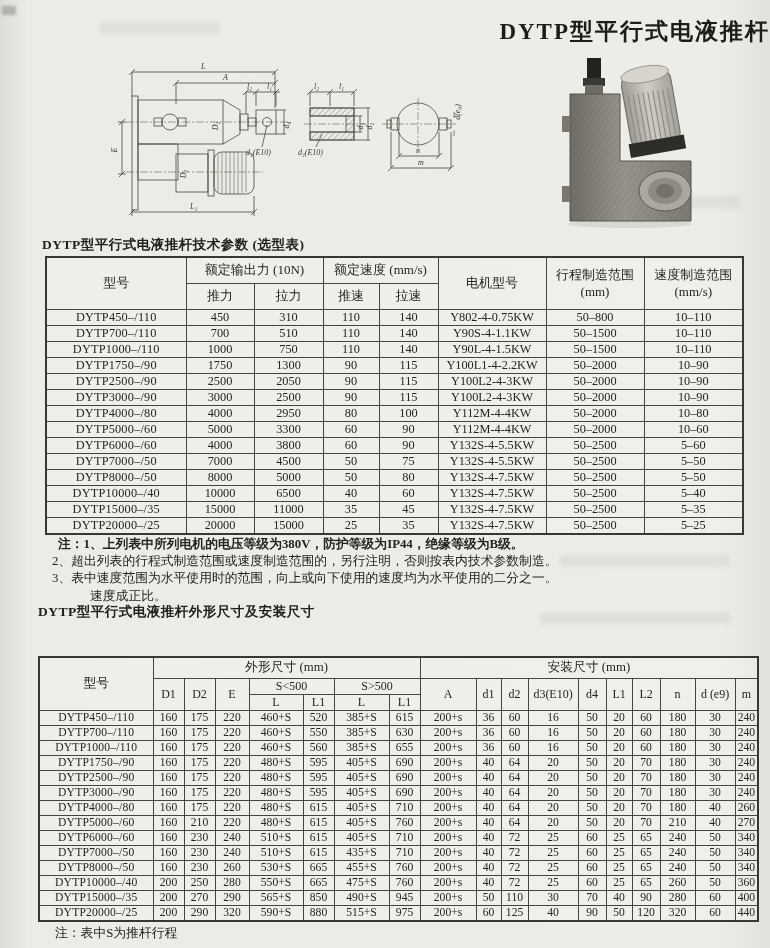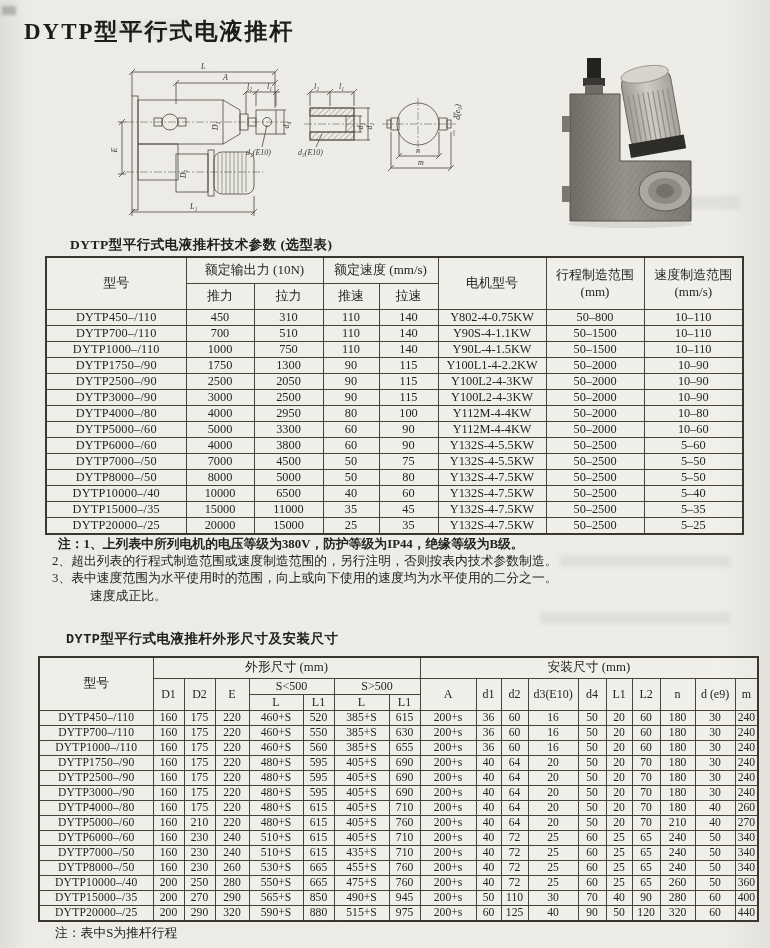--- a/index.html
+++ b/index.html
@@ -4,23 +4,23 @@
 <style>
   * { margin:0; padding:0; box-sizing:border-box; }
   body { background:#cfcdc8; }
   .page {
     position:relative; width:770px; height:948px; margin:0 auto;
     background:linear-gradient(90deg,#dedcd6 0,#ecebe6 28px,#edece7 720px,#e3e1dc 770px);
     font-family:"Liberation Serif","DejaVu Serif",serif; color:#26241e; overflow:hidden;
   }
   .smudge { position:absolute; background:rgba(90,88,82,.35); filter:blur(1.5px); }
   .bleed { position:absolute; background:rgba(120,118,110,.10); filter:blur(2px); border-radius:2px; }
-  .page-title { position:absolute; top:16px; left:0; width:100%; text-align:left;
-    font-size:23px; font-weight:bold; letter-spacing:2px; color:#1d1c18;padding-left:24px; }
-  .section-title { position:absolute; font-size:13.5px; font-weight:bold; color:#22211c; letter-spacing:.5px;margin-left:28px; }
+  .page-title { position:absolute; top:16px; left:0; width:100%; text-align:right;
+    font-size:23px; font-weight:bold; letter-spacing:2px; color:#1d1c18; }
+  .section-title { position:absolute; font-size:13.5px; font-weight:bold; color:#22211c; letter-spacing:.5px; }
   .drawing { position:absolute; left:58px; top:52px; }
   .photo { position:absolute; left:545px; top:56px; }
   table { border-collapse:collapse; table-layout:fixed; position:absolute;
     background:rgba(246,245,241,.35); }
   th, td { border:1px solid #47443c; text-align:center; vertical-align:middle;
     font-weight:normal; overflow:hidden; white-space:nowrap; }
   #t1 { left:45px; top:256px; width:697px; border:2px solid #3a3730; font-size:12.3px; }
   #t1 thead th { height:26px; font-size:13px; }
   #t1 tbody td { height:15px; line-height:15px; }
   #t2 { left:38px; top:656px; width:720px; border:2px solid #3a3730; font-size:11.8px; }
@@ -415,21 +415,21 @@
       </tbody>
   </table>
 
   <div class="notes">
     <div class="n0">注：1、上列表中所列电机的电压等级为380V，防护等级为IP44，绝缘等级为B级。</div>
     <div class="n1">2、超出列表的行程式制造范围或速度制造范围的，另行注明，否则按表内技术参数制造。</div>
     <div class="n1">3、表中速度范围为水平使用时的范围，向上或向下使用的速度均为水平使用的二分之一。</div>
     <div class="n2">速度成正比。</div>
   </div>
 
-  <div class="section-title" style="left:38px; top:630px;font-family:Liberation Mono, monospace;">DYTP型平行式电液推杆外形尺寸及安装尺寸</div>
+  <div class="section-title" style="left:38px; top:603px;">DYTP型平行式电液推杆外形尺寸及安装尺寸</div>
 
   <table id="t2">
     <colgroup>
       <col style="width:114px">
         <col style="width:31px">
         <col style="width:31px">
         <col style="width:34px">
       <col style="width:54px">
         <col style="width:31px">
         <col style="width:55px">

